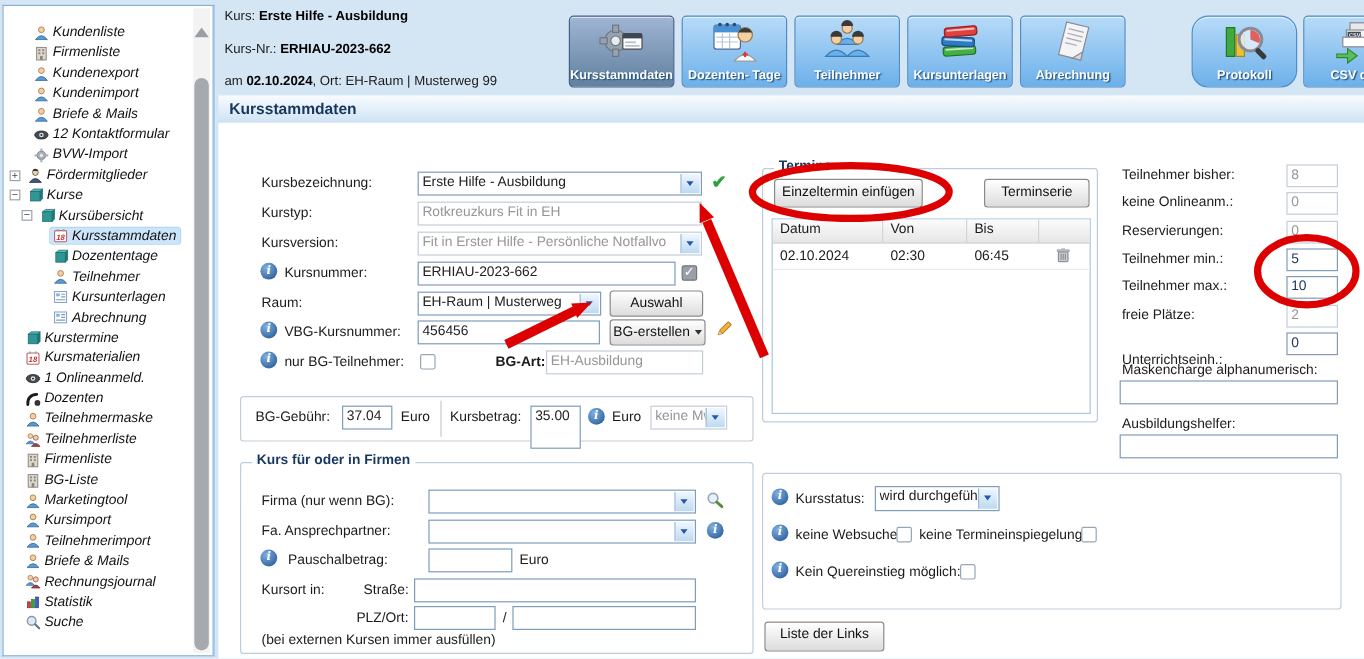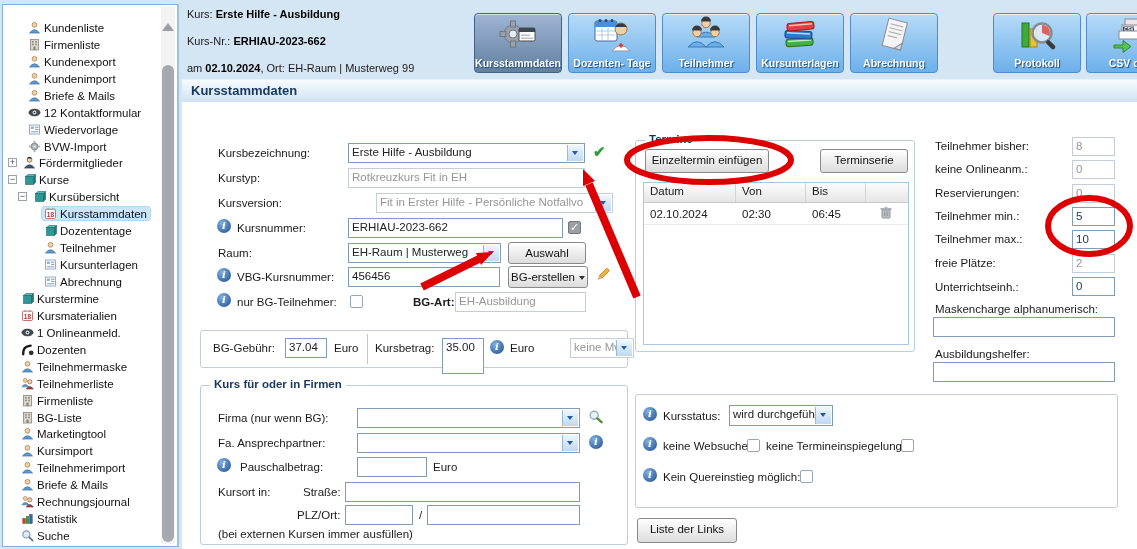--- a/index.html
+++ b/index.html
@@ -7,21 +7,21 @@
        font-family:"Liberation Sans",sans-serif;font-size:11.5px;color:#1a1a1a;}
   
   #sidebar{position:absolute;left:2px;top:4px;width:177px;height:543px;background:#fff;
            border:1px solid #86aed6;border-right:2px solid #9cc2e4;box-sizing:border-box;}
   #tree{position:absolute;left:3px;top:14px;right:18px;}
   .tree-row{height:16.95px;display:flex;align-items:center;white-space:nowrap;cursor:default;}
   .lvl-a{padding-left:20px;}.lvl-root{padding-left:2px;}.lvl-b{padding-left:12px;}
   .lvl-c{padding-left:36px;}.lvl-d{padding-left:13px;}
   .expander{flex:0 0 9px;width:9px;height:9px;border:1px solid #9aa4ae;background:#fff;color:#445;
             font-size:9px;line-height:7px;text-align:center;margin-right:4px;box-sizing:border-box;}
-  .row-inner{display:flex;align-items:flex-end;padding:0 3px 0 1px;border-radius:2px;}
+  .row-inner{display:flex;align-items:center;padding:0 3px 0 1px;border-radius:2px;font-style:italic;}
   .row-inner.selected{background:#cde5fb;outline:1px solid #b3d8f4;}
   .ticon{width:14px;height:13px;margin-right:3px;display:inline-flex;align-items:center;justify-content:center;}
   .tlabel{font-size:11.5px;color:#111;}
   
   #sb-track{position:absolute;right:2px;top:2px;width:14px;bottom:2px;background:#f3f3f3;}
   #sb-up{position:absolute;right:3px;top:18px;width:0;height:0;border-left:6px solid transparent;
          border-right:6px solid transparent;border-bottom:8px solid #9a9fa5;}
   #sb-thumb{position:absolute;right:3px;top:60px;bottom:4px;width:12px;background:#a6a9ad;border-radius:7px;}
   
   #course-header{position:absolute;left:187px;top:8px;font-size:11px;line-height:13.5px;white-space:pre;}
@@ -39,21 +39,21 @@
              background:linear-gradient(#f7fbfe,#cfe3f4);border-top:1px solid #e8f2fb;
              border-bottom:1px solid #86aed6;}
   #title-bar span{position:absolute;left:9px;top:3px;font-size:13px;font-weight:bold;color:#17375e;}
   #content{position:absolute;left:182px;top:102px;right:0;bottom:0;background:#fff;}
   
   .lbl{position:absolute;white-space:nowrap;color:#1a1a1a;}
   .inp{position:absolute;border:1px solid #7f9db9;background:#fff;box-sizing:border-box;
        padding:2px 3px;white-space:nowrap;overflow:hidden;color:#222;}
   .inp.dis{border-color:#c3ced8;color:#969696;}
   .combo{position:absolute;border:1px solid #7f9db9;background:#fff;box-sizing:border-box;}
-  .combo.dis{border-color:#c3ced8;margin-left:28px;}
+  .combo.dis{border-color:#c3ced8;}
   .cval{position:absolute;left:3px;right:17px;top:2px;white-space:nowrap;overflow:hidden;color:#222;}
   .combo.dis .cval{color:#969696;}
   .arr{position:absolute;right:1px;top:1px;bottom:1px;width:15px;
        background:linear-gradient(#f0f7fe,#bdd9f2);border-left:1px solid #98b8d8;}
   .arr::after{content:'';position:absolute;left:4px;top:6px;border-left:3.5px solid transparent;
        border-right:3.5px solid transparent;border-top:4.5px solid #2458a8;}
   .btn{position:absolute;background:linear-gradient(#ffffff,#dcdcdc);border:1px solid #8a8a8a;border-radius:3px;
        text-align:center;box-sizing:border-box;padding-top:4px;color:#111;cursor:pointer;}
   .caret{display:inline-block;width:0;height:0;border-left:3.5px solid transparent;
        border-right:3.5px solid transparent;border-top:4.5px solid #333;margin-left:4px;vertical-align:middle;}
@@ -155,34 +155,20 @@
                 <circle cx="6.5" cy="6.5" r="0.8" fill="#123"></circle>
               </svg>
             </span>
             <span class="tlabel">12 Kontaktformular</span>
           </span>
         </div>
         <div class="tree-row lvl-a">
           <span class="row-inner">
             <span class="ticon">
               <svg width="13" height="13">
-                <rect x="1.5" y="2" width="10" height="9" fill="#fff" stroke="#7a9ac0" stroke-width="0.8"></rect>
-                <rect x="2.8" y="3.5" width="3" height="2.4" fill="#7fb2e0"></rect>
-                <line x1="7" y1="4.2" x2="10.4" y2="4.2" stroke="#7a9ac0"></line>
-                <line x1="7" y1="6.4" x2="10.4" y2="6.4" stroke="#7a9ac0"></line>
-                <line x1="2.8" y1="8.8" x2="10.4" y2="8.8" stroke="#7a9ac0"></line>
-              </svg>
-            </span>
-            <span class="tlabel">Wiedervorlage</span>
-          </span>
-        </div>
-        <div class="tree-row lvl-a">
-          <span class="row-inner">
-            <span class="ticon">
-              <svg width="13" height="13">
                 <circle cx="6.5" cy="6.5" r="3.4" fill="#a8b0b8" stroke="#787f86" stroke-width="0.8"></circle>
                 <rect x="5.6" y="0.8" width="1.8" height="2.4" fill="#a8b0b8"></rect>
                 <rect x="5.6" y="9.8" width="1.8" height="2.4" fill="#a8b0b8"></rect>
                 <rect x="0.8" y="5.6" width="2.4" height="1.8" fill="#a8b0b8"></rect>
                 <rect x="9.8" y="5.6" width="2.4" height="1.8" fill="#a8b0b8"></rect>
                 <circle cx="6.5" cy="6.5" r="1.3" fill="#e8ecf0"></circle>
               </svg>
             </span>
             <span class="tlabel">BVW-Import</span>
           </span>
@@ -570,21 +556,21 @@
                 <line x1="14" y1="13" x2="27" y2="13"></line>
                 <line x1="14" y1="17" x2="27" y2="17"></line>
                 <line x1="14" y1="21" x2="24" y2="21"></line>
               </g>
               <path d="M30 25 l0 7 -7 0 z" fill="#d8d8de" stroke="#8a8a92"></path>
             </g>
           </svg>
         </div>
         <div class="tb-label">Abrechnung</div>
       </div>
-      <div class="tbtn" style="left: 993px;">
+      <div class="tbtn" style="left: 993px; border-radius: 14px;">
         <div class="tb-ico">
           <svg width="40" height="38">
             <rect x="5" y="7" width="7" height="24" fill="#3fa93f" stroke="#1f7a1f"></rect>
             <rect x="13" y="13" width="7" height="18" fill="#e8c23a" stroke="#a8861f"></rect>
             <circle cx="25" cy="17" r="9.5" fill="rgba(224,238,250,0.85)" stroke="#8a8a92" stroke-width="2.5"></circle>
             <path d="M25 17 L25 9 A8 8 0 0 1 32.4 20 z" fill="#e06060"></path>
             <rect x="30" y="23.5" width="11" height="4.5" rx="2" transform="rotate(45 31 25)" fill="#3a3a3a"></rect>
           </svg>
         </div>
         <div class="tb-label">Protokoll</div>
@@ -737,21 +723,21 @@
       <span class="lbl" style="left: 935px; top: 163.3px;">keine Onlineanm.:</span>
       <div class="inp stat-inp dis" style="top: 160.3px;">0</div>
       <span class="lbl" style="left: 935px; top: 186.6px;">Reservierungen:</span>
       <div class="inp stat-inp dis" style="top: 183.6px;">0</div>
       <span class="lbl" style="left: 935px; top: 209.9px;">Teilnehmer min.:</span>
       <div class="inp stat-inp" style="top: 206.9px; color: rgb(22, 54, 92);">5</div>
       <span class="lbl" style="left: 935px; top: 233.2px;">Teilnehmer max.:</span>
       <div class="inp stat-inp" style="top: 230.2px; color: rgb(22, 54, 92);">10</div>
       <span class="lbl" style="left: 935px; top: 256.5px;">freie Plätze:</span>
       <div class="inp stat-inp dis" style="top: 253.5px;">2</div>
-      <span class="lbl" style="left: 935px; top: 281px;">Unterrichtseinh.:</span>
+      <span class="lbl" style="left: 935px; top: 294px;">Unterrichtseinh.:</span>
       <div class="inp stat-inp" style="top: 276.8px; color: rgb(22, 54, 92);">0</div>
     </div>
   <span class="lbl" style="left:935px;top:303px;">Maskencharge alphanumerisch:</span>
   <div class="inp" style="left:933px;top:317px;width:182px;height:20px;"></div>
   <span class="lbl" style="left:935px;top:348px;">Ausbildungshelfer:</span>
   <div class="inp" style="left:933px;top:362px;width:182px;height:20px;"></div>
 
   <div class="gbox" style="left:635px;top:394px;width:483px;height:114px;border-color:#c3ced8;"></div>
   <span class="info" style="left:643px;top:407px;">i</span>
   <span class="lbl" style="left:663px;top:410px;">Kursstatus:</span>

